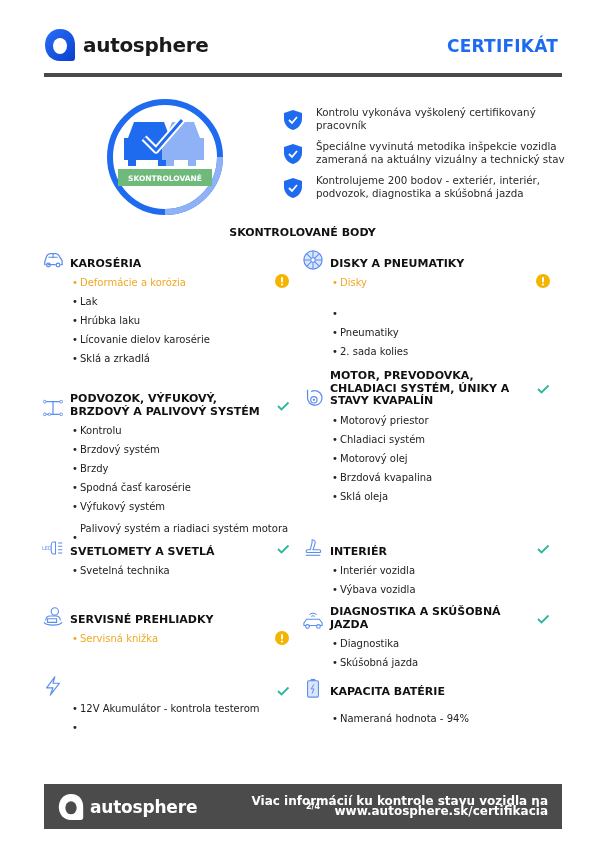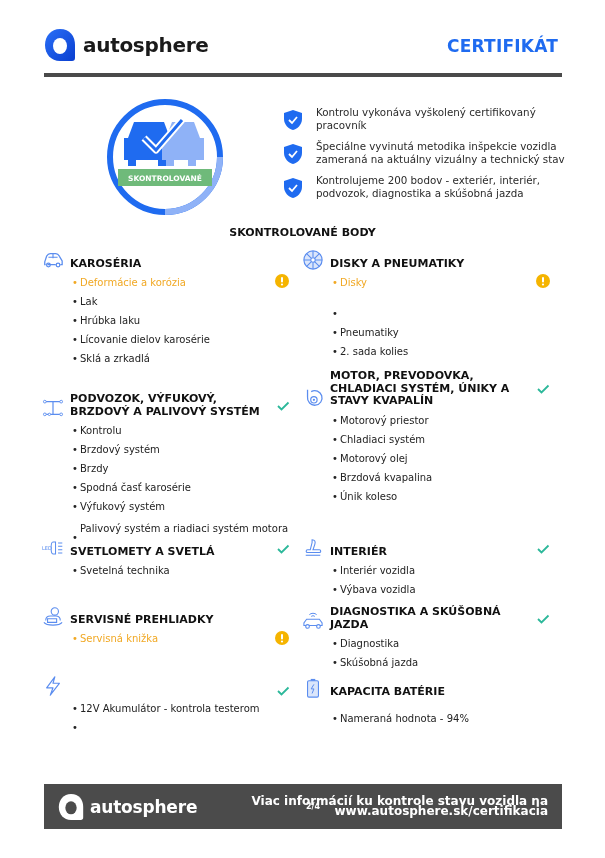--- a/index.html
+++ b/index.html
@@ -301,21 +301,21 @@
     <div class="item">
         <span class="dot">•</span>
         <span class="txt">Motorový olej</span>
       </div>
     <div class="item">
         <span class="dot">•</span>
         <span class="txt">Brzdová kvapalina</span>
       </div>
     <div class="item">
         <span class="dot">•</span>
-        <span class="txt">Únik koleso</span>
+        <span class="txt">Sklá oleja</span>
       </div>
   </div>
 </div>
 
 <div class="group" style="left:302px; top:538px;">
   <div class="group-head">
     <svg class="group-icon" viewBox="0 0 22 22">
         <path d="M10 2 c3 0 4 2 3 5 l-2 6 h7 c2 0 2 3 0 3 h-13 c-2 0 -2 -3 0 -3 h3 l2 -8 c0 -2 0 -3 0 -3 z" fill="none" stroke="#5b8def" stroke-width="1.2"></path>
         <path d="M3 19 h16" stroke="#5b8def" stroke-width="1.2"></path>
       </svg>

